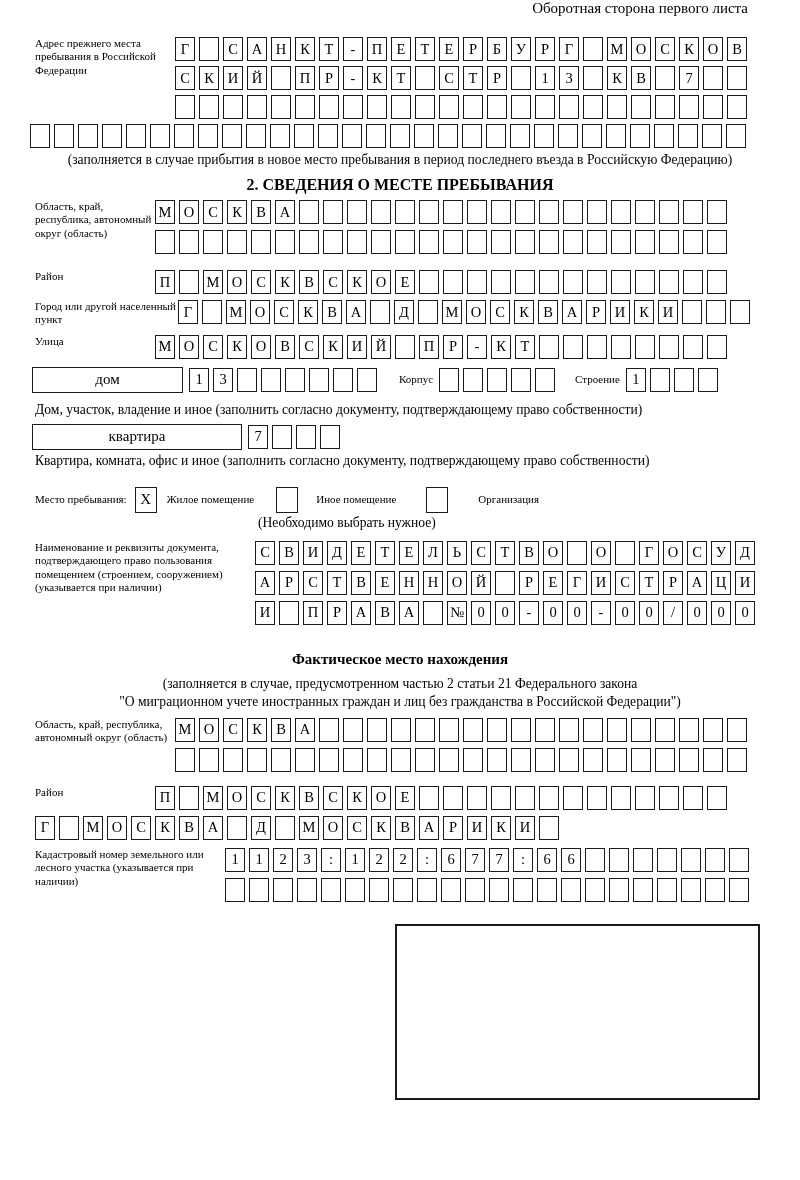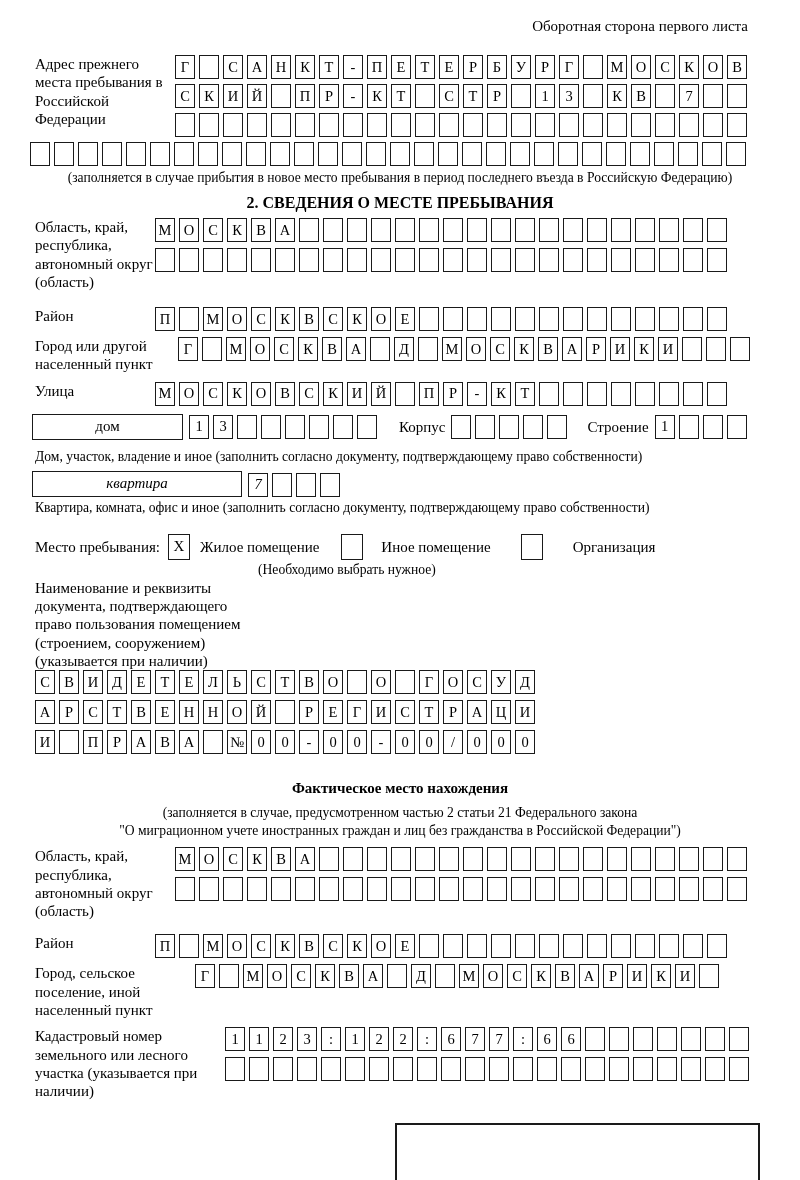--- a/index.html
+++ b/index.html
@@ -1,23 +1,23 @@
 <!DOCTYPE html>
 <html><head>
 <meta charset="utf-8">
 <style>
   html,body{margin:0;padding:0;background:#fff;}
   body{
     width:800px;height:1180px;
     font-family:"Liberation Serif","DejaVu Serif",serif;
     color:#000;position:relative;overflow:hidden;
   }
-  .hdr-note{padding-top:18px;padding-right:52px;text-align:right;font-size:15px;}
+  .hdr-note{padding-right:52px;text-align:right;font-size:15px;}
   .row{display:flex;align-items:flex-start;margin-left:35px;}
-  .lbl{font-size:15px;line-height:1.22;flex:none;}
+  .lbl{font-size:11px;line-height:1.22;flex:none;}
   .cells{display:flex;gap:4px;flex:none;}
   .cellcol{display:flex;flex-direction:column;gap:5px;}
   .cell{
     width:20px;height:24px;border:1.8px solid #1a1a1a;box-sizing:border-box;
     display:flex;align-items:center;justify-content:center;
     font-size:14.5px;flex:none;background:#fff;
   }
   .note{font-size:13.6px;text-align:center;margin-top:4px;}
   .sec-title{font-size:16px;font-weight:bold;text-align:center;}
   .wide-box{
@@ -325,21 +325,21 @@
   <div class="lbl" style="margin-left:14px;">Строение</div>
   <div class="cells">
       <div class="cell">1</div>
       <div class="cell"></div>
       <div class="cell"></div>
       <div class="cell"></div>
     </div>
 </div>
 <div class="note" style="text-align:left;margin-left:35px;margin-top:9px;">Дом, участок, владение и иное (заполнить согласно документу, подтверждающему право собственности)</div>
 
-<div class="row" style="margin-top:6px;margin-left:32px;align-items:flex-end;gap:6px;font-style:italic;">
+<div class="row" style="margin-top:6px;margin-left:32px;align-items:center;gap:6px;">
   <div class="wide-box" style="width:210px;">квартира</div>
   <div class="cells">
       <div class="cell">7</div>
       <div class="cell"></div>
       <div class="cell"></div>
       <div class="cell"></div>
     </div>
 </div>
 <div class="note" style="text-align:left;margin-left:35px;margin-top:3px;">Квартира, комната, офис и иное (заполнить согласно документу, подтверждающему право собственности)</div>
 
@@ -347,21 +347,21 @@
   <div class="lbl">Место пребывания:</div>
   <div class="chk" style="margin-left:8px;">X</div>
   <div class="lbl" style="margin-left:10px;">Жилое помещение</div>
   <div class="chk" style="margin-left:22px;"></div>
   <div class="lbl" style="margin-left:18px;">Иное помещение</div>
   <div class="chk" style="margin-left:30px;"></div>
   <div class="lbl" style="margin-left:30px;">Организация</div>
 </div>
 <div class="note" style="text-align:left;margin-left:238px;margin-top:2px;padding-left:20px;">(Необходимо выбрать нужное)</div>
 
-<div class="row" style="margin-top:1px;flex-direction:column;">
+<div class="row" style="margin-top:10px;">
   <div class="lbl" style="width:220px;">Наименование и реквизиты документа, подтверждающего право пользования помещением (строением, сооружением) (указывается при наличии)</div>
   <div class="cellcol" style="gap:6px;">
     <div class="cells">
         <div class="cell">С</div>
         <div class="cell">В</div>
         <div class="cell">И</div>
         <div class="cell">Д</div>
         <div class="cell">Е</div>
         <div class="cell">Т</div>
         <div class="cell">Е</div>
@@ -515,21 +515,20 @@
       <div class="cell"></div>
       <div class="cell"></div>
       <div class="cell"></div>
       <div class="cell"></div>
       <div class="cell"></div>
       <div class="cell"></div>
     </div>
 </div>
 
 <div class="row" style="margin-top:6px;">
-  <div class="lbl" style="width:160px;">Город, сельское поселение, иной населенный пункт</div>
   <div class="cells">
       <div class="cell">Г</div>
       <div class="cell"></div>
       <div class="cell">М</div>
       <div class="cell">О</div>
       <div class="cell">С</div>
       <div class="cell">К</div>
       <div class="cell">В</div>
       <div class="cell">А</div>
       <div class="cell"></div>

